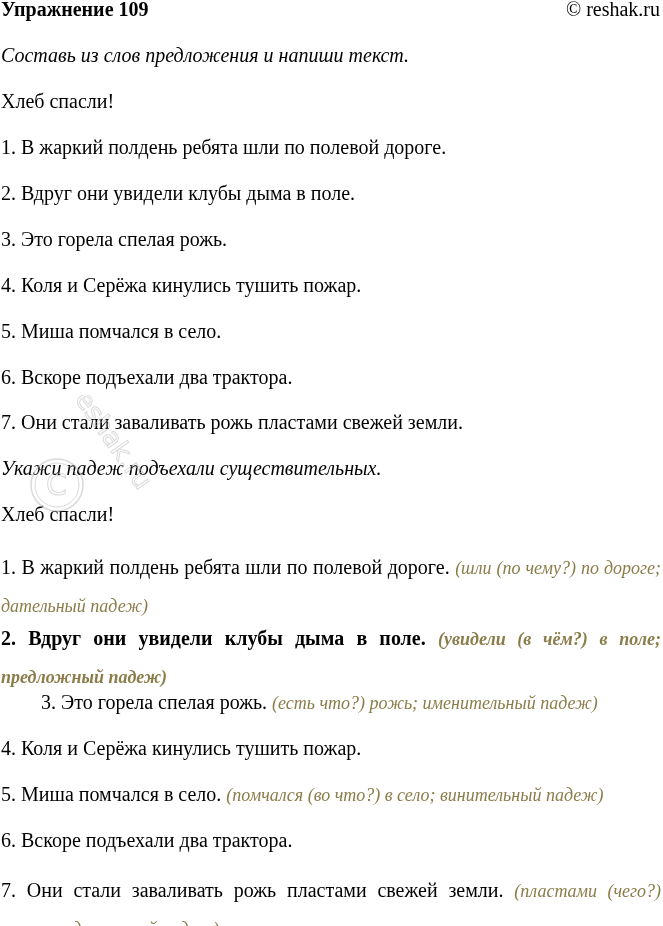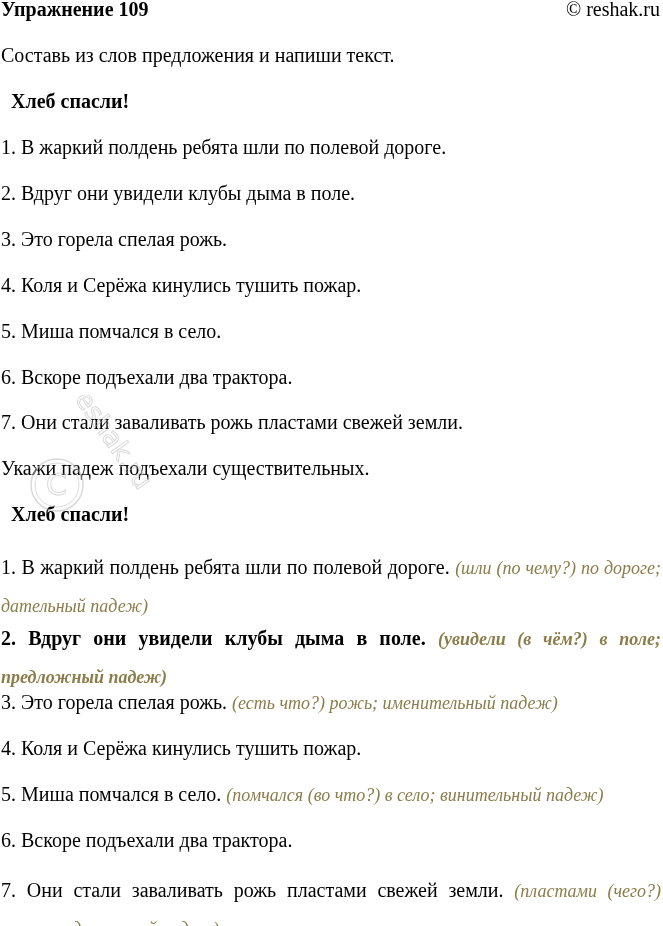--- a/index.html
+++ b/index.html
@@ -5,22 +5,22 @@
     html, body { margin: 0; padding: 0; background: #ffffff; }
     body {
       width: 663px; height: 926px; overflow: hidden; position: relative;
       font-family: "Liberation Serif", "DejaVu Serif", serif;
       color: #000000;
     }
     .header { position: absolute; left: 0; top: -2px; width: 663px; height: 26px; }
     .title { position: absolute; left: 1px; top: 0; font-size: 20px; font-weight: bold; }
     .copyright { position: absolute; right: 3px; top: 0; font-size: 20px; }
     .line { position: absolute; left: 1px; font-size: 20px; white-space: nowrap; }
-    .italic { }
-    .bold { font-weight: bold; margin-left: 10px; }
+    .italic { font-style: italic; }
+    .bold { font-weight: normal; }
     .note { font-style: italic; color: #8b7d4a; font-size: 18px; }
     .justify { position: absolute; left: 1px; width: 660px; font-size: 20px; line-height: 37px; text-align: justify; }
     .justify::after { content: ""; }
     .watermark {
       position: absolute; left: 15px; top: 395px; width: 150px; height: 130px;
       pointer-events: none; opacity: 0.55;
     }
   </style>
 </head>
 <body>
@@ -45,21 +45,21 @@
 <div class="line bold" style="top:503px;">Хлеб спасли!</div>
 
 <div class="justify" style="top:549px;">
   <span>1. В жаркий полдень ребята шли по полевой дороге.</span>
   <span class="note">(шли (по чему?) по дороге; дательный падеж)</span>
 </div>
 <div class="justify" style="top:620px;font-weight:bold;">
   <span>2. Вдруг они увидели клубы дыма в поле.</span>
   <span class="note">(увидели (в чём?) в поле; предложный падеж)</span>
 </div>
-<div class="line" style="top:691px;">
+<div class="line" style="top:691px;margin-left:40px;">
   <span>3. Это горела спелая рожь.</span>
   <span class="note">(есть что?) рожь; именительный падеж)</span>
 </div>
 <div class="line" style="top:737px;">
   <span>4. Коля и Серёжа кинулись тушить пожар.</span>
 </div>
 <div class="line" style="top:783px;text-align:center;">
   <span>5. Миша помчался в село.</span>
   <span class="note">(помчался (во что?) в село; винительный падеж)</span>
 </div>

